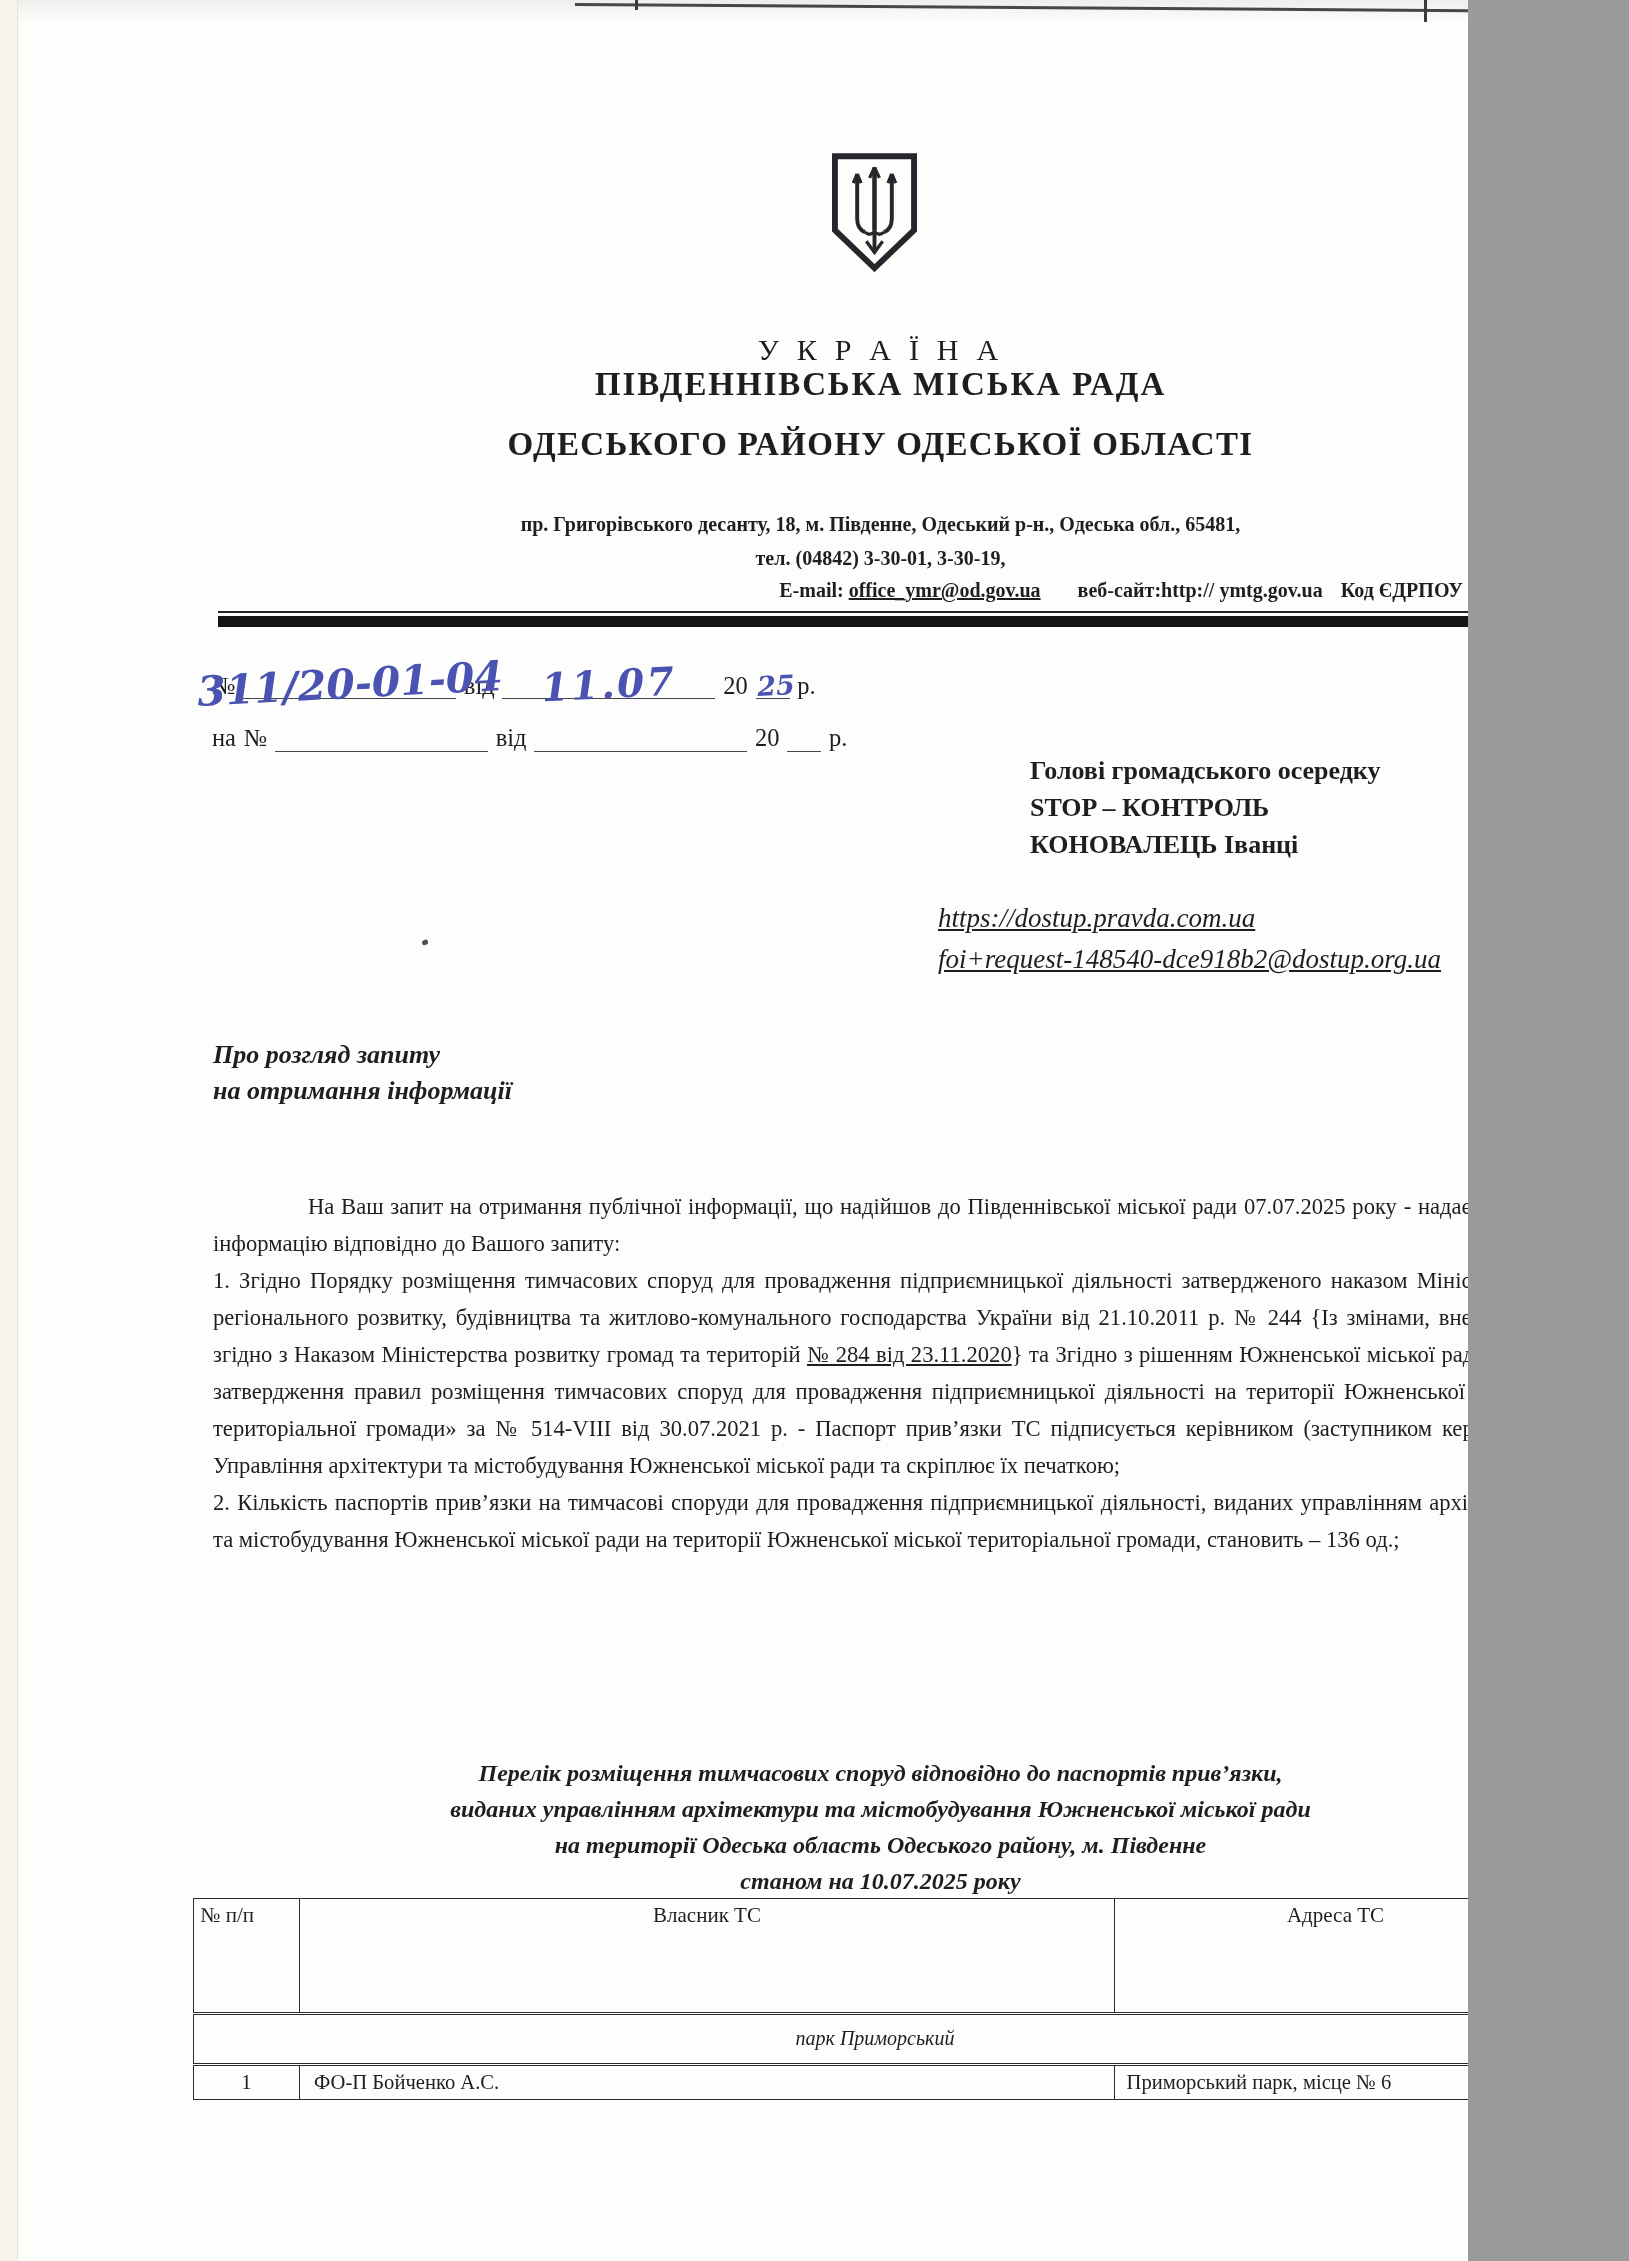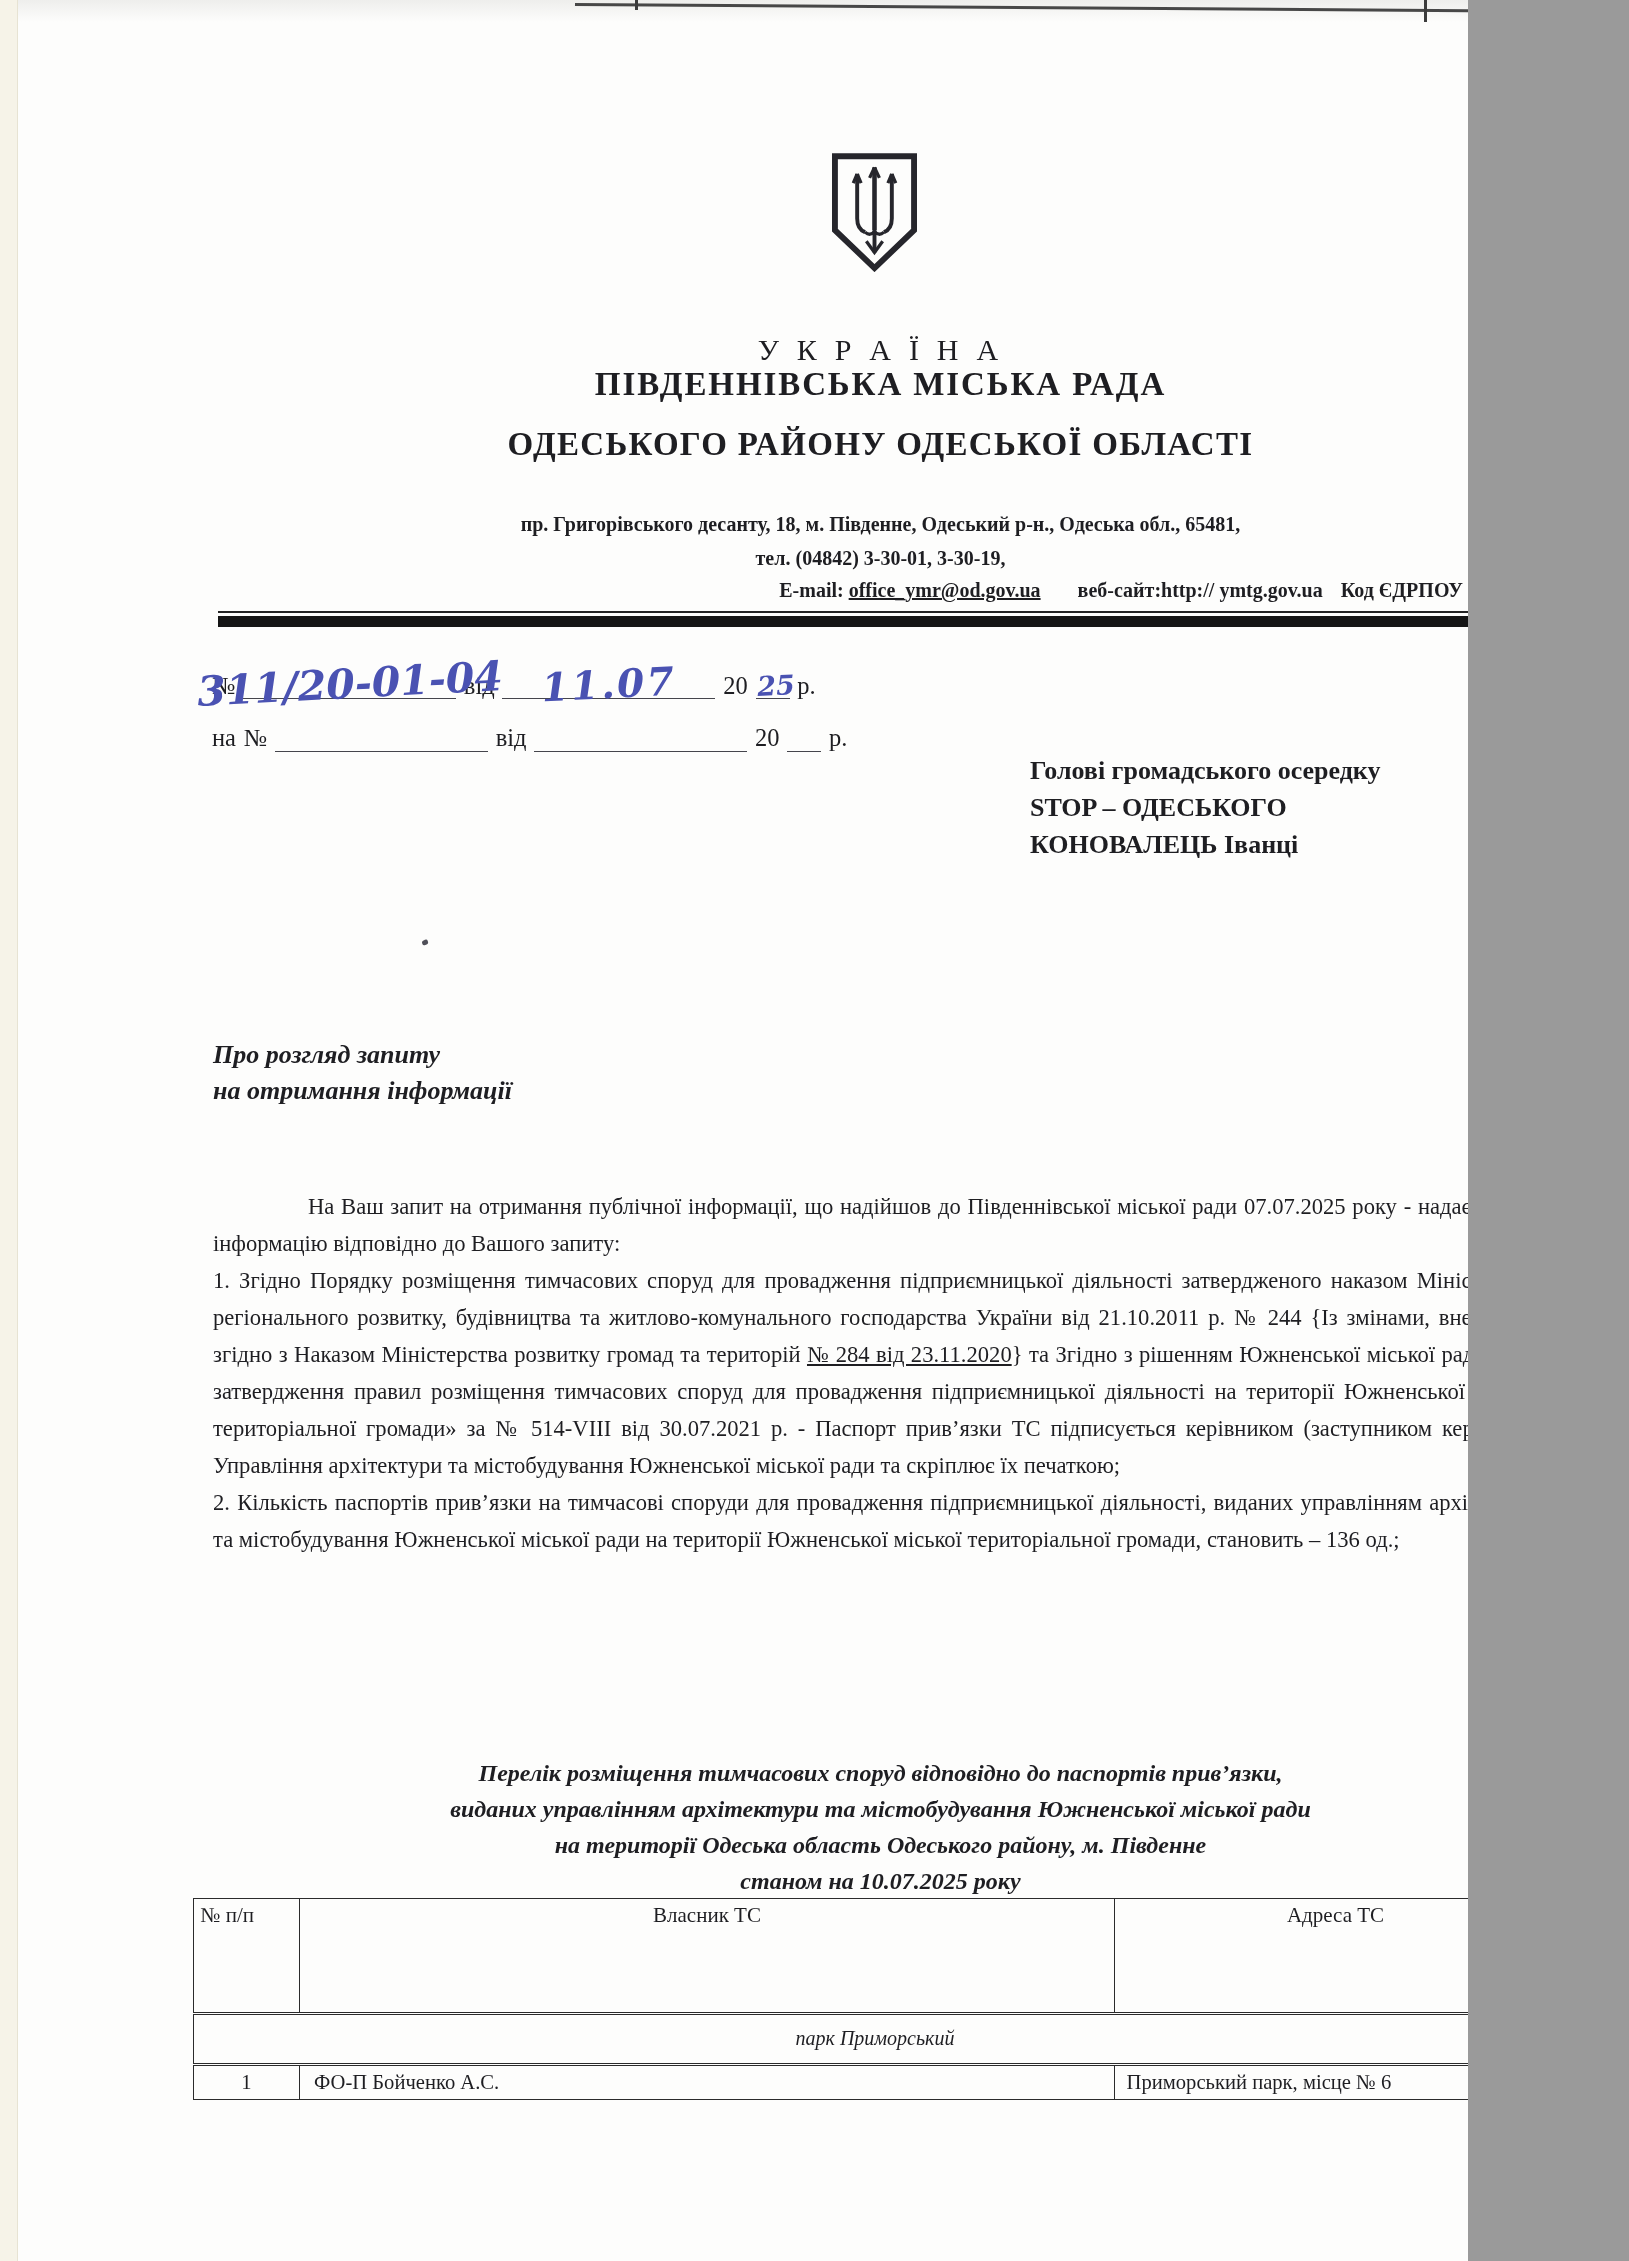--- a/index.html
+++ b/index.html
@@ -128,24 +128,28 @@
     <div class="ref-line">
       <span class="lbl">№</span><span class="blank b-no"><span class="hand hand-no">311/20-01-04</span></span><span class="lbl">від</span><span class="blank b-date"><span class="hand hand-date">11.07</span></span><span class="lbl">20</span><span class="blank b-yy"><span class="hand hand-yy">25</span></span><span class="lbl">р.</span>
     </div>
     <div class="ref-line">
       <span class="lbl">на</span><span class="lbl">№</span><span class="blank b-no2"></span><span class="lbl">від</span><span class="blank b-date2"></span><span class="lbl">20</span><span class="blank b-yy2"></span><span class="lbl">р.</span>
     </div>
   </div>
 
   <div class="recipient">
     <div>Голові громадського осередку</div>
-    <div>STOP – ОДЕСЬКОГО</div>
+    <div>STOP – КОНТРОЛЬ</div>
     <div>КОНОВАЛЕЦЬ Іванці</div>
   </div>
 
+  <div class="req-links">
+    <div><span class="link">https://dostup.pravda.com.ua</span></div>
+    <div><span class="link">foi+request-148540-dce918b2@dostup.org.ua</span></div>
+  </div>
 
   <div class="subject">
     <div>Про розгляд запиту</div>
     <div>на отримання інформації</div>
   </div>
 
   <div class="body-text">
     <p class="p1">На Ваш запит на отримання публічної інформації, що надійшов до Південнівської міської ради 07.07.2025 року - надаємо Вам інформацію відповідно до Вашого запиту:</p>
     <p><span>1. Згідно Порядку розміщення тимчасових споруд для провадження підприємницької діяльності затвердженого наказом Міністерства регіонального розвитку, будівництва та житлово-комунального господарства України від 21.10.2011 р. № 244 {Із змінами, внесеними згідно з Наказом Міністерства розвитку громад та територій </span><span class="u-link">№ 284 від 23.11.2020</span><span>} та Згідно з рішенням Южненської міської ради «Про затвердження правил розміщення тимчасових споруд для провадження підприємницької діяльності на території Южненської міської територіальної громади» за № 514-VIII від 30.07.2021 р. - Паспорт прив’язки ТС підписується керівником (заступником керівника) Управління архітектури та містобудування Южненської міської ради та скріплює їх печаткою;</span></p>
     <p>2.  Кількість паспортів прив’язки на тимчасові споруди для провадження підприємницької діяльності, виданих управлінням архітектури та містобудування Южненської міської ради на території Южненської міської територіальної громади, становить – 136 од.;</p>

